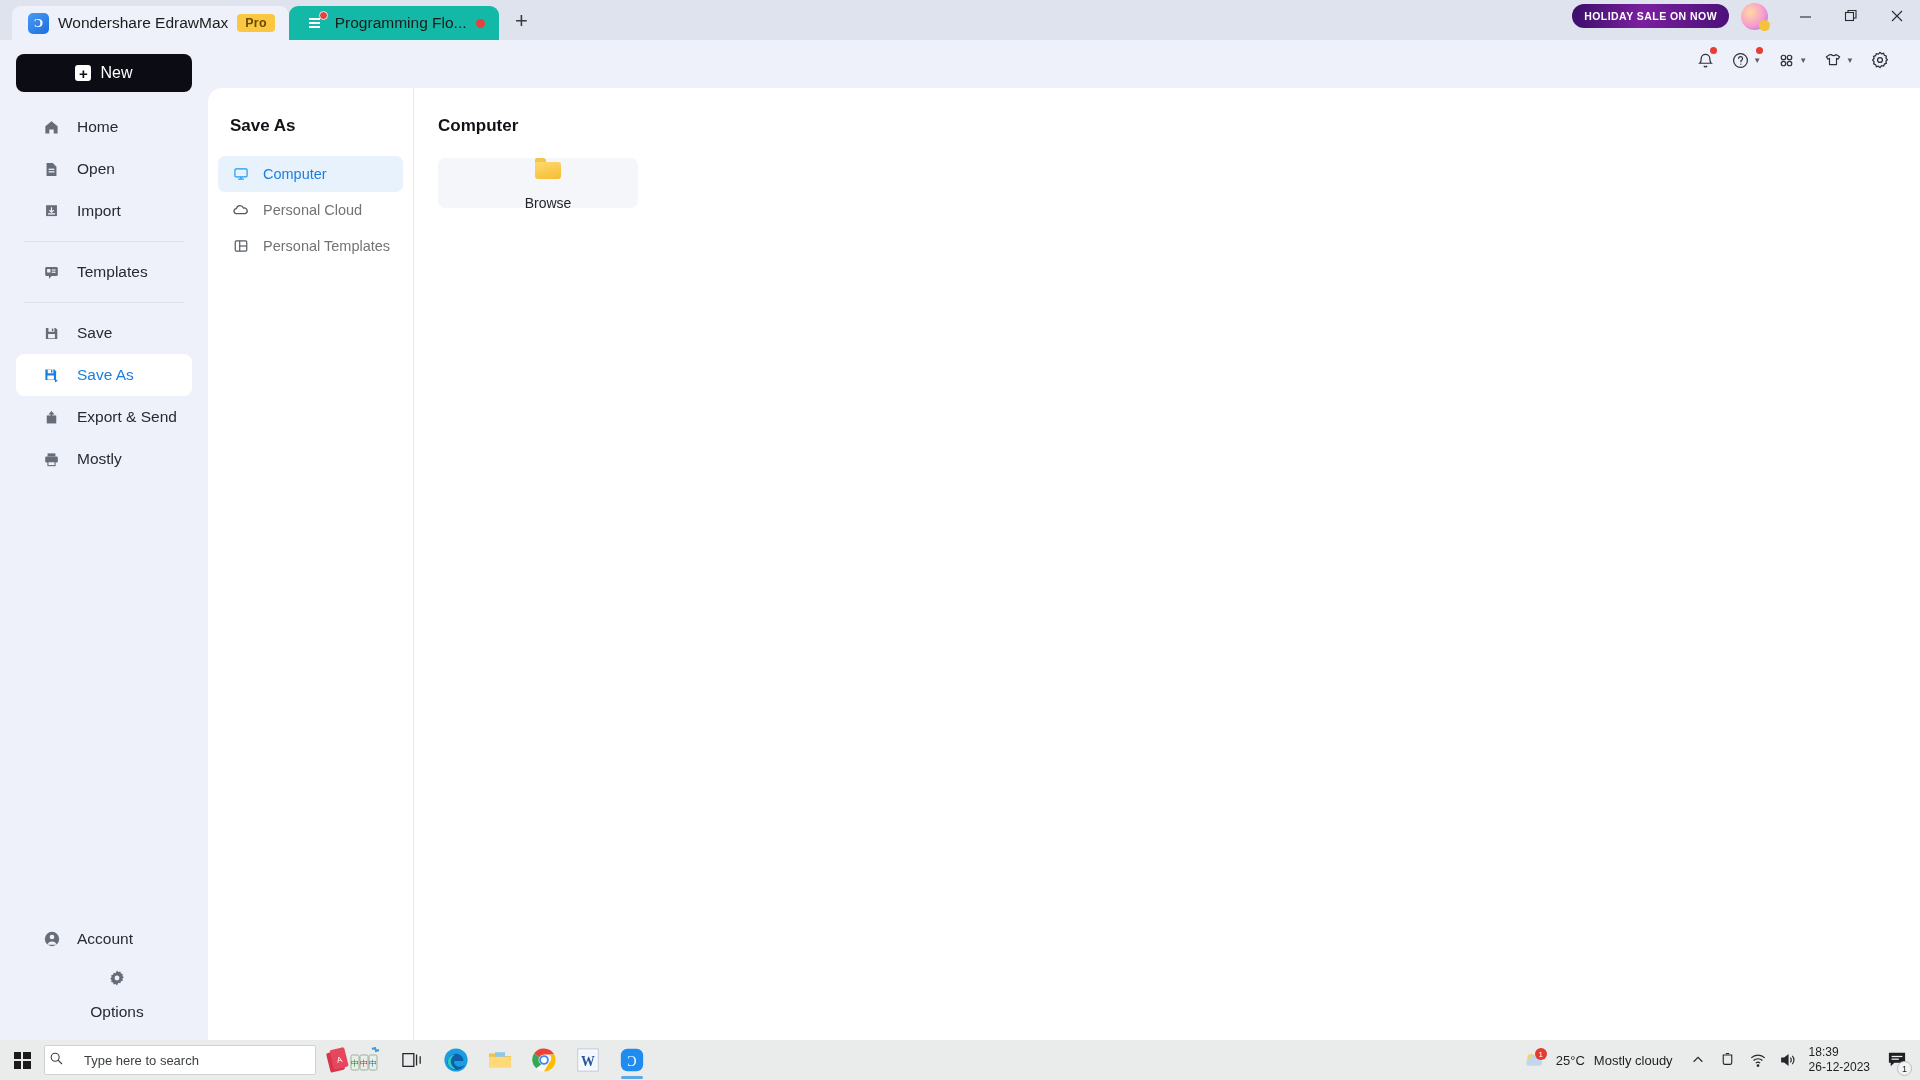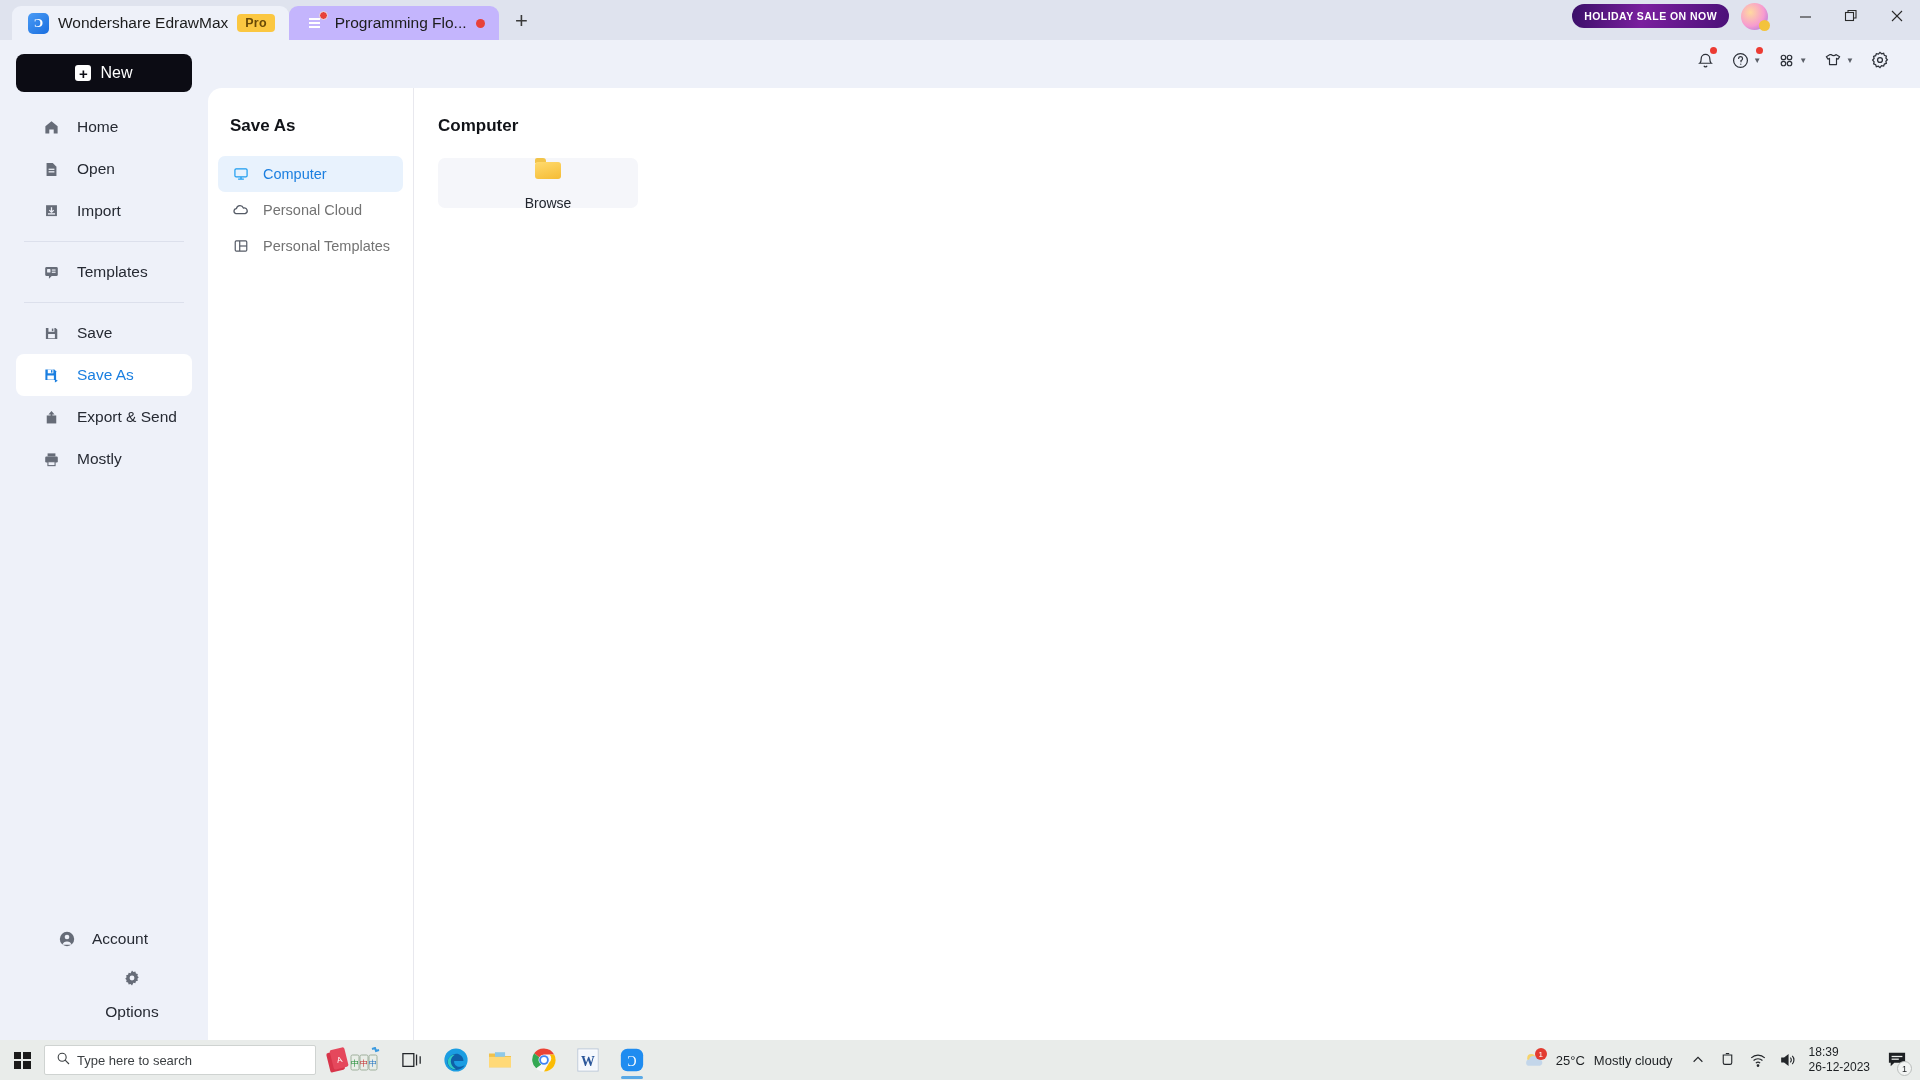--- a/index.html
+++ b/index.html
@@ -16,21 +16,21 @@
     position: absolute; top: 0; left: 0; width: 1920px; height: 40px;
     background: #dfe3ee;
     display: flex; align-items: flex-end;
   }
   .tab {
     height: 34px; display: flex; align-items: center; gap: 9px;
     padding: 0 14px 0 16px; border-radius: 9px 9px 0 0;
     font-size: 15.5px; color: #1c1c1c; position: relative;
   }
   .tab.active { background: #eef1f9; }
-  .tab.inactive { background: #c4b5fd; }
+  .tab.inactive { background: #14b8a6; }
   .tab-ico { width: 21px; height: 21px; position: relative; flex: none; }
   .edraw-logo {
     width: 21px; height: 21px; border-radius: 5px;
     background: linear-gradient(140deg,#4a9bf5,#1a6fe0);
     display: flex; align-items: center; justify-content: center;
     color: #fff; font-size: 13px; font-weight: bold;
     font-family: "Liberation Serif", serif;
   }
   .doc-ico {
     width: 19px; height: 21px; border-radius: 3px;
@@ -115,21 +115,21 @@
   .nav {
     height: 42px; margin: 0 16px; padding-left: 26px; border-radius: 8px;
     display: flex; align-items: center; gap: 16px;
     font-size: 15.5px; color: #262a33;
   }
   .nav.active { background: #fff; color: #1b7fe0; }
   .nav .ic { width: 19px; height: 19px; display: flex; align-items: center;
              justify-content: center; color: #666c78; flex: none; }
   .nav.active .ic { color: #1b7fe0; }
   .sep { height: 1px; background: #dce0ec; margin: 9px 24px; }
-  .botnav { position: absolute; left: 15px; bottom: 30px; width: 208px; }
+  .botnav { position: absolute; left: 0; bottom: 30px; width: 208px; }
 
   
   .panel {
     position: absolute; left: 208px; top: 88px; width: 1712px; height: 952px;
     background: #fff; border-radius: 14px 0 0 0;
   }
   .leftpane { position: absolute; left: 0; top: 0; width: 205px; height: 952px; }
   .vdiv { position: absolute; left: 205px; top: 0; width: 1px; height: 952px; background: #e8e8ee; }
   .pane-title {
     font-size: 17px; font-weight: bold; color: #111318;
@@ -177,22 +177,22 @@
     background: #e9ecea; display: flex; align-items: center;
   }
   .winlogo {
     width: 44px; height: 40px; display: flex; align-items: center; justify-content: center;
   }
   .wingrid { width: 17px; height: 17px; display: grid; grid-template-columns: 1fr 1fr;
              grid-template-rows: 1fr 1fr; gap: 2px; }
   .wingrid i { background: #1b1b1b; display: block; }
   .searchbox {
     width: 272px; height: 30px; background: #fff; border: 1px solid #cfd3d1;
-    border-radius: 2px; display: flex; align-items: center; gap: 6px;
-    padding-left: 11px; font-size: 13px; color: #3b3f42;
+    border-radius: 2px; display: flex; align-items: center; gap: 20px;
+    padding-left: 4px; font-size: 13px; color: #3b3f42;
   }
   .tbicon {
     width: 44px; height: 40px; display: flex; align-items: center; justify-content: center;
     position: relative;
   }
   .tbrunning::after{
     content:""; position:absolute; bottom:1px; left:11px; width:22px; height:3px;
     border-radius:2px; background:#5aa9e6;
   }
   .tray {

